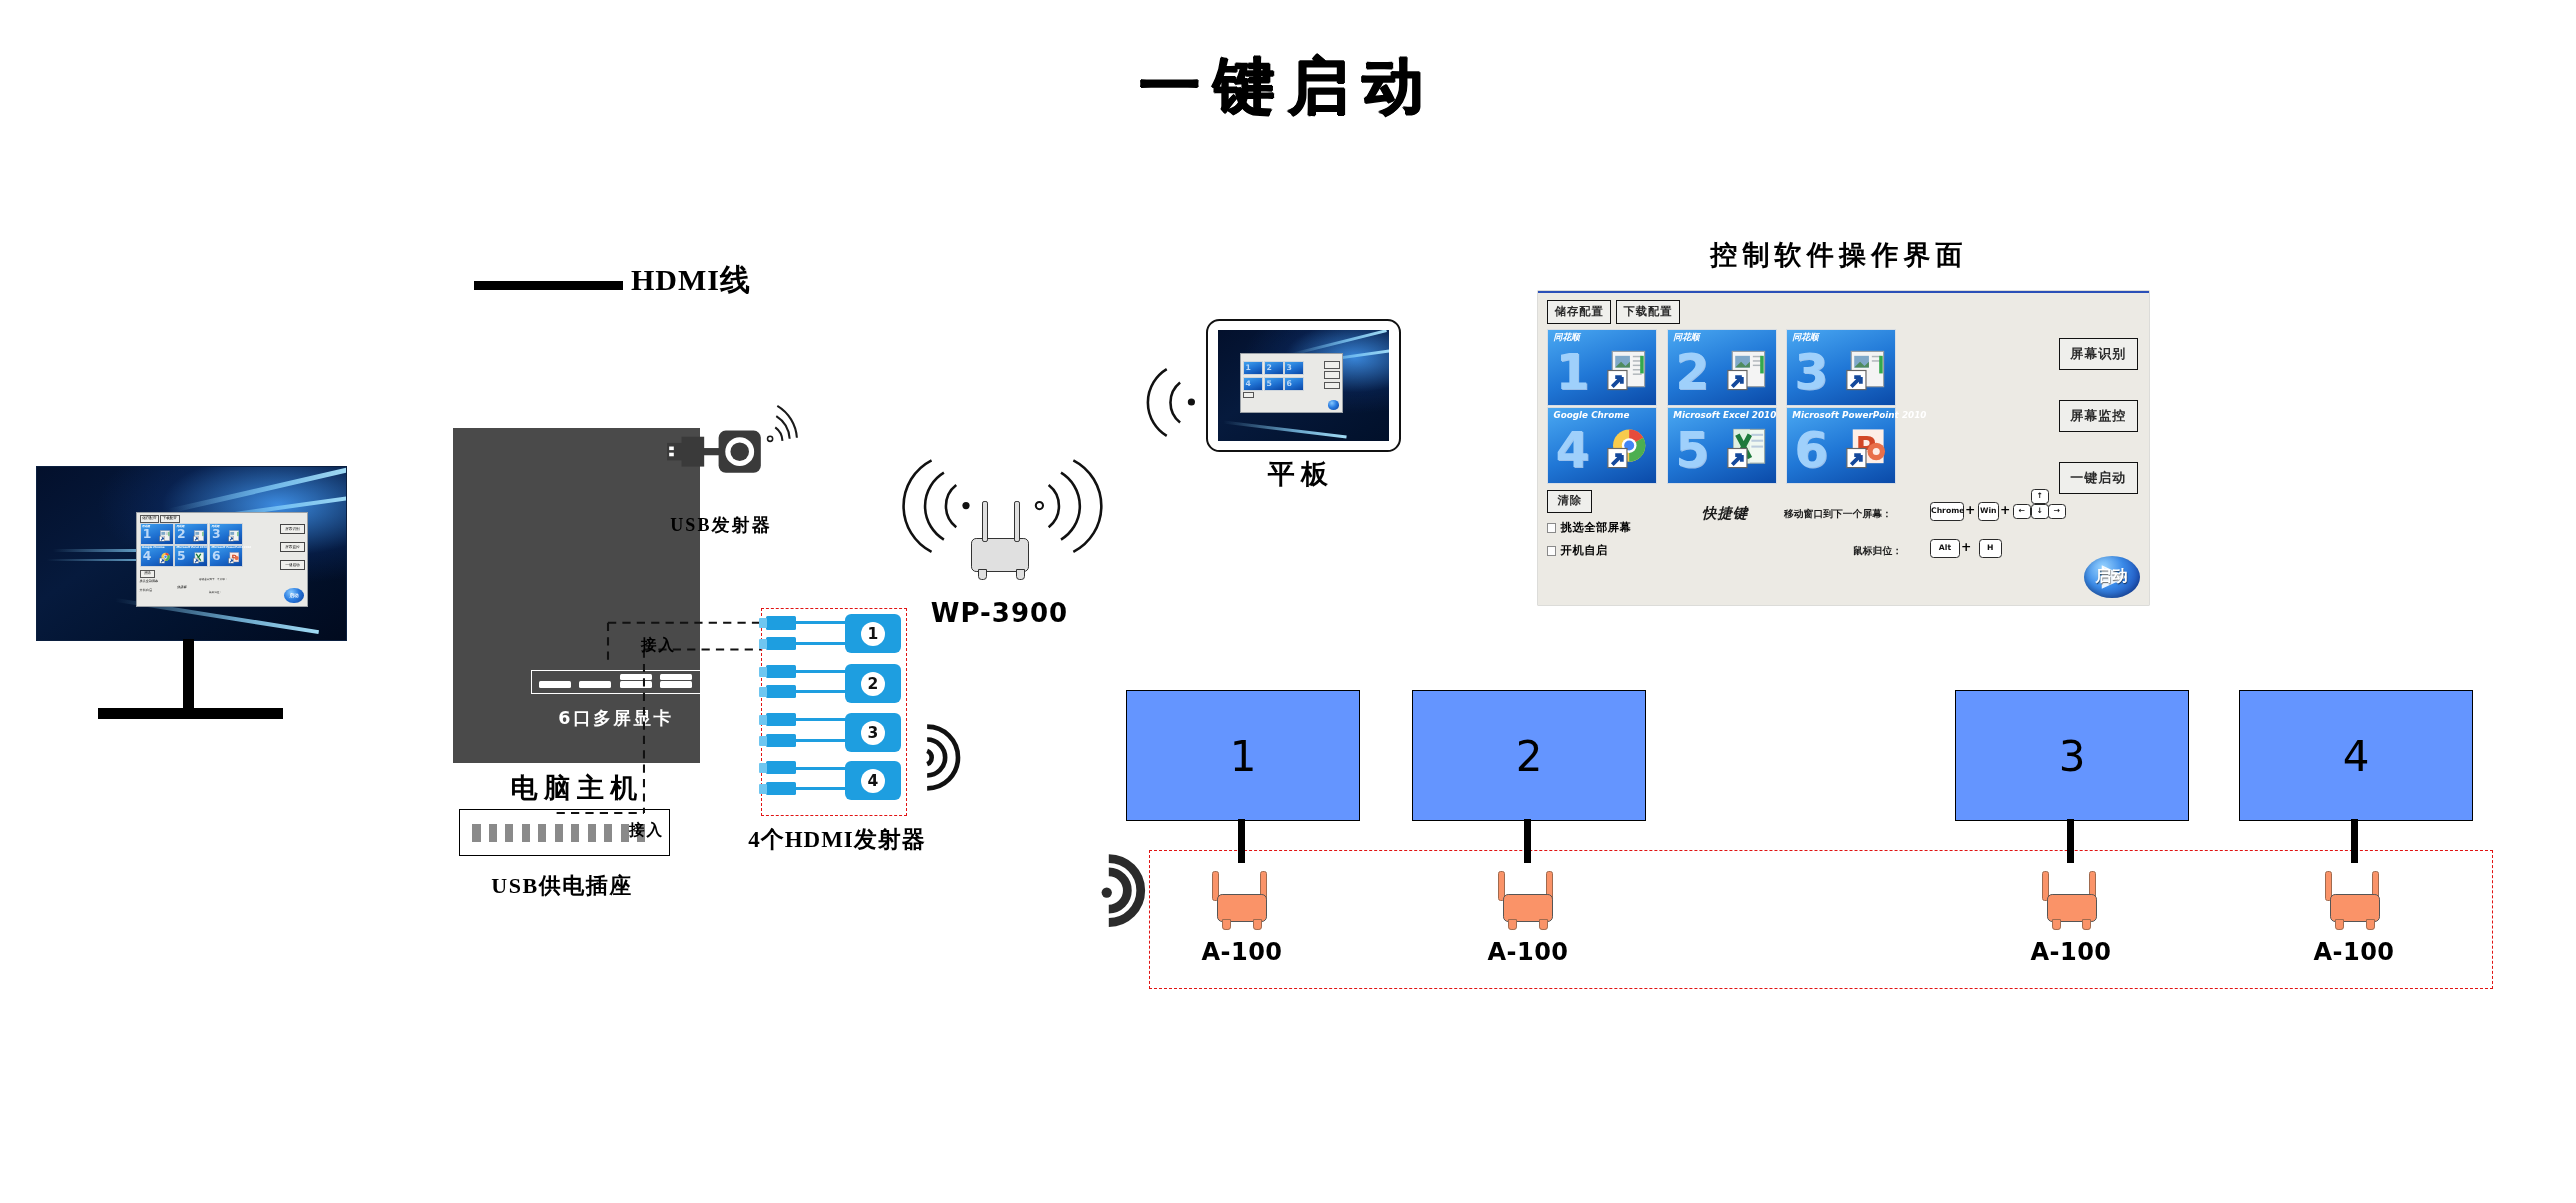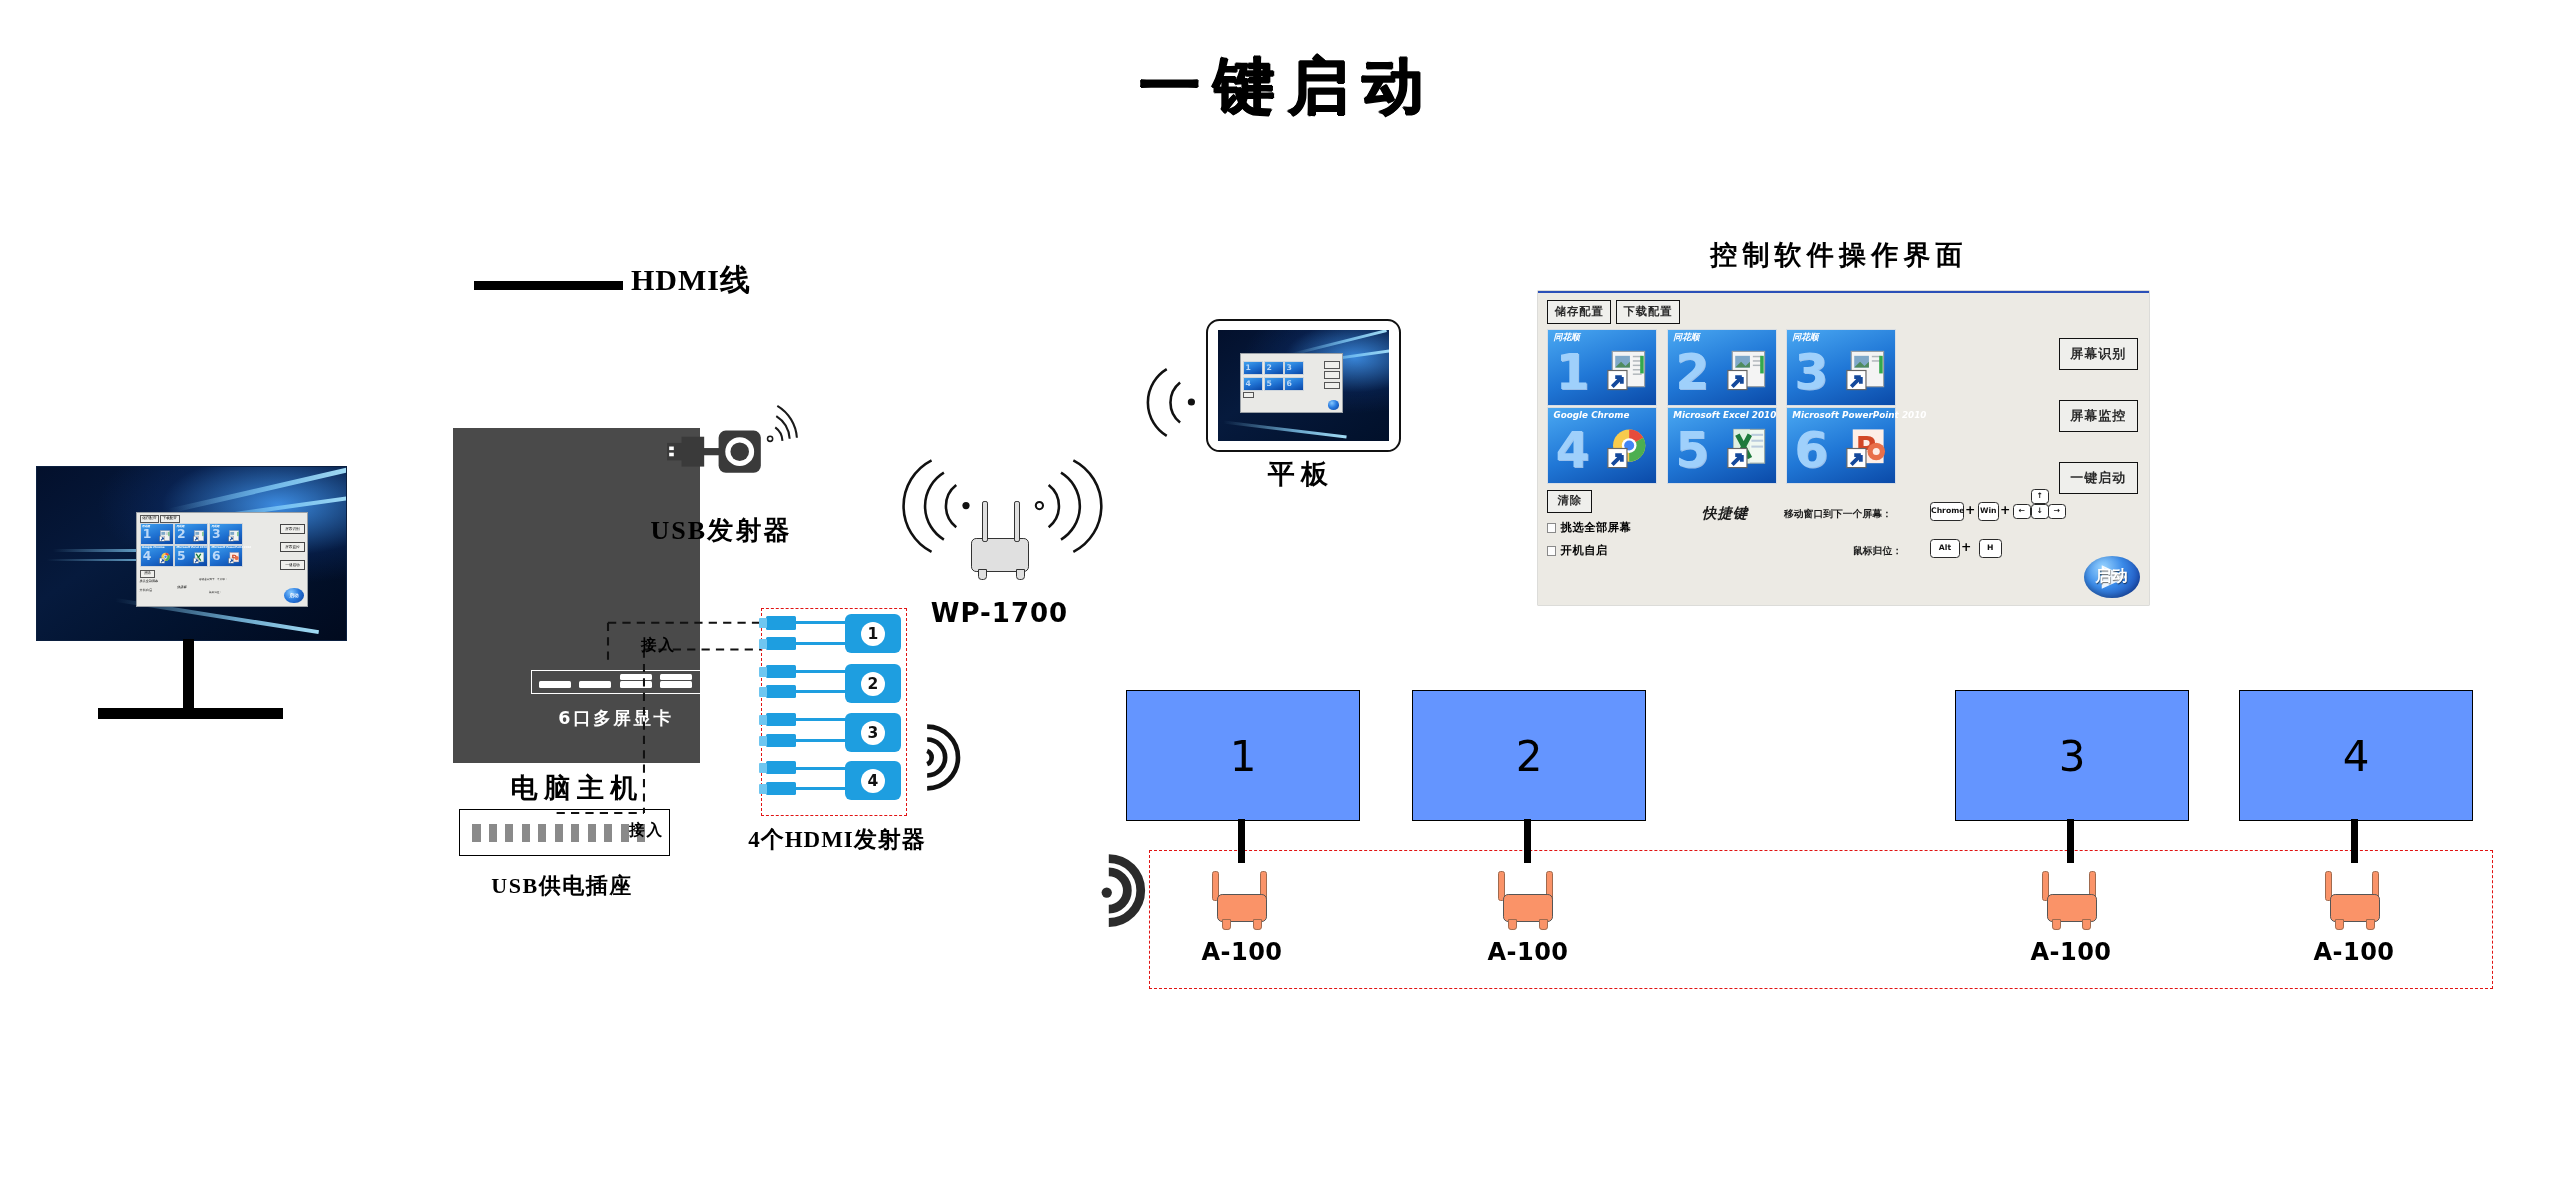--- a/index.html
+++ b/index.html
@@ -53,21 +53,21 @@
   #pc-tower{left:453px;top:428px;width:247px;height:335px;background:#4a4a4a;}
   #gfx-card{left:531px;top:670px;width:170px;height:21.6px;border:1.5px solid #fff;}
   .gfx-port{position:absolute;width:32px;height:6.7px;background:#fff;border-radius:1.5px;}
   #gfx-label{left:518px;top:706px;width:196px;text-align:center;color:#fff;
      font-family:"DejaVu Sans",sans-serif;font-weight:bold;font-size:17.5px;letter-spacing:2.6px;}
   #pc-label{left:448px;top:770px;width:258px;text-align:center;
      font-family:"DejaVu Sans",sans-serif;font-weight:bold;font-size:27px;letter-spacing:6.2px;}
 
   
   #usb-tx{left:667px;top:412px;}
-  #usb-tx-label{left:613px;top:513px;width:216px;text-align:center;font-size:26px;letter-spacing:2.1px;}
+  #usb-tx-label{left:613px;top:513px;width:216px;text-align:center;font-size:18px;letter-spacing:2.1px;}
 
   
   #usb-strip{left:459px;top:809px;width:209px;height:45px;background:#fff;border:1.5px solid #000;}
   .strip-slot{position:absolute;top:14px;width:8.2px;height:17.5px;background:#8a8a8a;}
   #usb-strip-label{left:433px;top:871px;width:258px;text-align:center;font-size:22px;letter-spacing:1.5px;}
 
   
   .jieru{position:absolute;font-family:"DejaVu Sans",sans-serif;font-weight:bold;font-size:15.5px;letter-spacing:2.1px;}
 
   
@@ -370,21 +370,21 @@
   <circle cx="28" cy="112" r="7" fill="none" stroke="#111" stroke-width="4"></circle>
   <path d="M46 72 a52 52 0 0 1 0 82" fill="none" stroke="#111" stroke-width="5"></path>
   <path d="M70 48 a76 76 0 0 1 0 130" fill="none" stroke="#111" stroke-width="5"></path>
   <path d="M94 24 a100 100 0 0 1 0 178" fill="none" stroke="#111" stroke-width="5"></path>
 </svg>
 <svg class="abs" style="left:1146px;top:330px;" width="62" height="108" viewBox="0 0 120 210">
   <circle cx="88" cy="140" r="7" fill="#111"></circle>
   <path d="M66 102 a50 50 0 0 0 0 78" fill="none" stroke="#111" stroke-width="5"></path>
   <path d="M40 76 a76 76 0 0 0 0 130" fill="none" stroke="#111" stroke-width="5"></path>
 </svg>
-<div class="abs nosel" id="router-label">WP-1700</div>
+<div class="abs nosel" id="router-label">WP-3900</div>
 
 <div class="abs" id="tablet">
   <div id="tablet-screen">
     <div class="win-ray" style="left:72px;top:11.3px;width:98px;height:3.1px;transform:rotate(-14deg);"></div>
     <div class="win-ray" style="left:88px;top:25px;width:88px;height:2.6px;transform:rotate(-8deg);"></div>
     <div class="win-ray" style="left:5.2px;top:98px;width:124px;height:2.6px;transform:rotate(7deg);"></div>
     <div id="tablet-panel">
       <div class="mt" style="left:2.1px;top:7.2px;">
           <span class="mn">1</span>
         </div>

